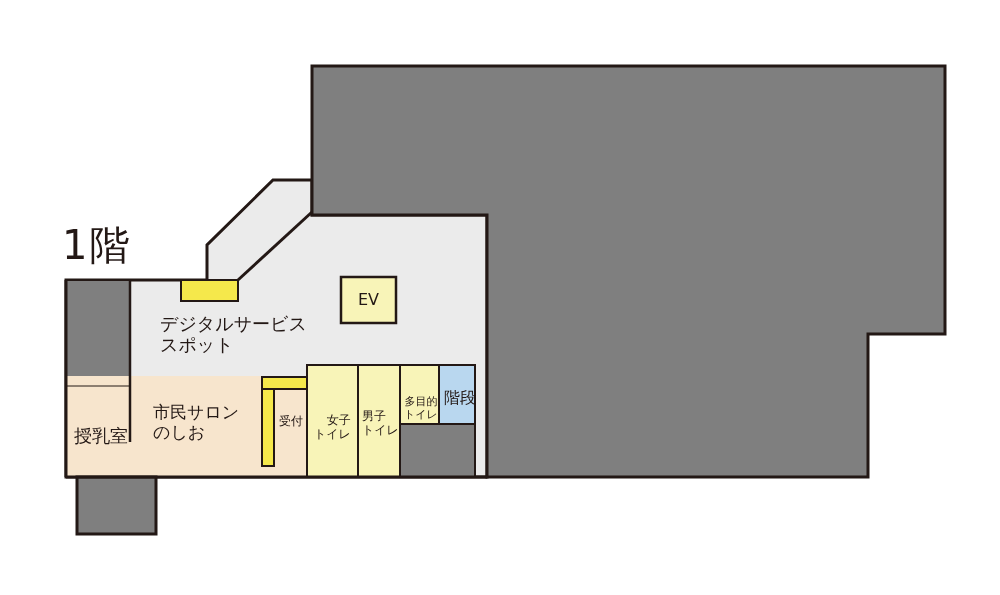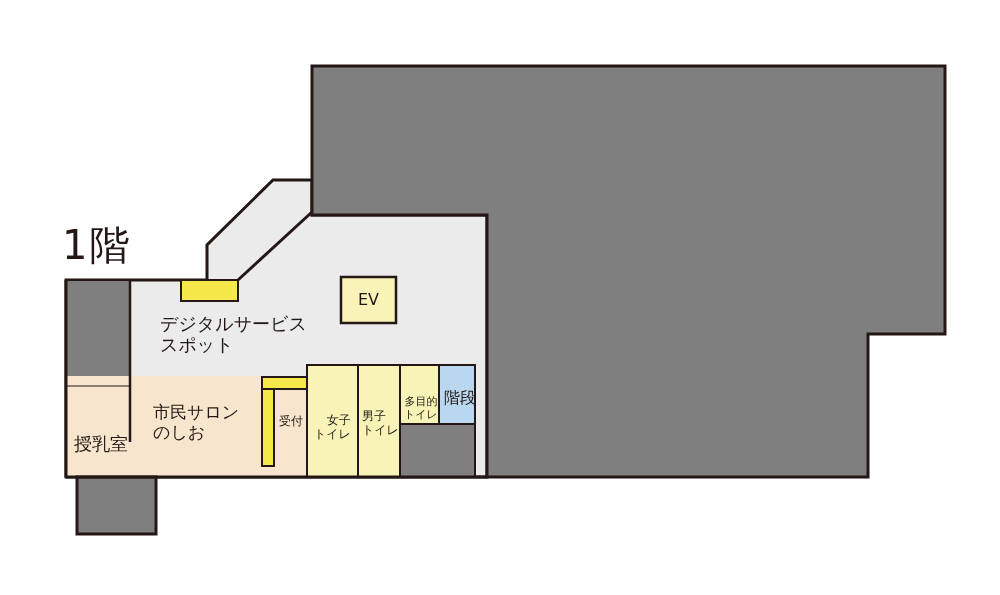--- a/index.html
+++ b/index.html
@@ -48,21 +48,21 @@
 
   <line x1="66" y1="477" x2="487" y2="477" stroke="#231815" stroke-width="3"></line>
   <line x1="66" y1="280" x2="66" y2="477" stroke="#231815" stroke-width="3"></line>
 </svg>
 
 <div class="floor-label">1階</div>
 
 <div class="lbl lbl-sm" style="left:160px; top:314px;">デジタルサービス
 スポット</div>
 <div class="lbl lbl-ev" style="left:358px; top:291px;">EV</div>
-<div class="lbl lbl-sm" style="left:74px; top:426px;margin-top:8px;">授乳室</div>
+<div class="lbl lbl-sm" style="left:74px; top:426px;">授乳室</div>
 <div class="lbl lbl-md" style="left:153px; top:403px;">市民サロン
 のしお</div>
 <div class="lbl lbl-xs" style="left:279px; top:415px; font-size:12px;">受付</div>
 <div class="lbl lbl-xs" style="left:314px; top:414px; font-size:12px; text-align:right;">女子
 トイレ</div>
 <div class="lbl lbl-xs" style="left:362px; top:410px; font-size:12px; text-align:left;">男子
 トイレ</div>
 <div class="lbl lbl-xs" style="left:404px; top:385px; font-size:11px;margin-top:11px;">多目的
 トイレ</div>
 <div class="lbl lbl-xs" style="left:444px; top:389px; font-size:16px;">階段</div>

